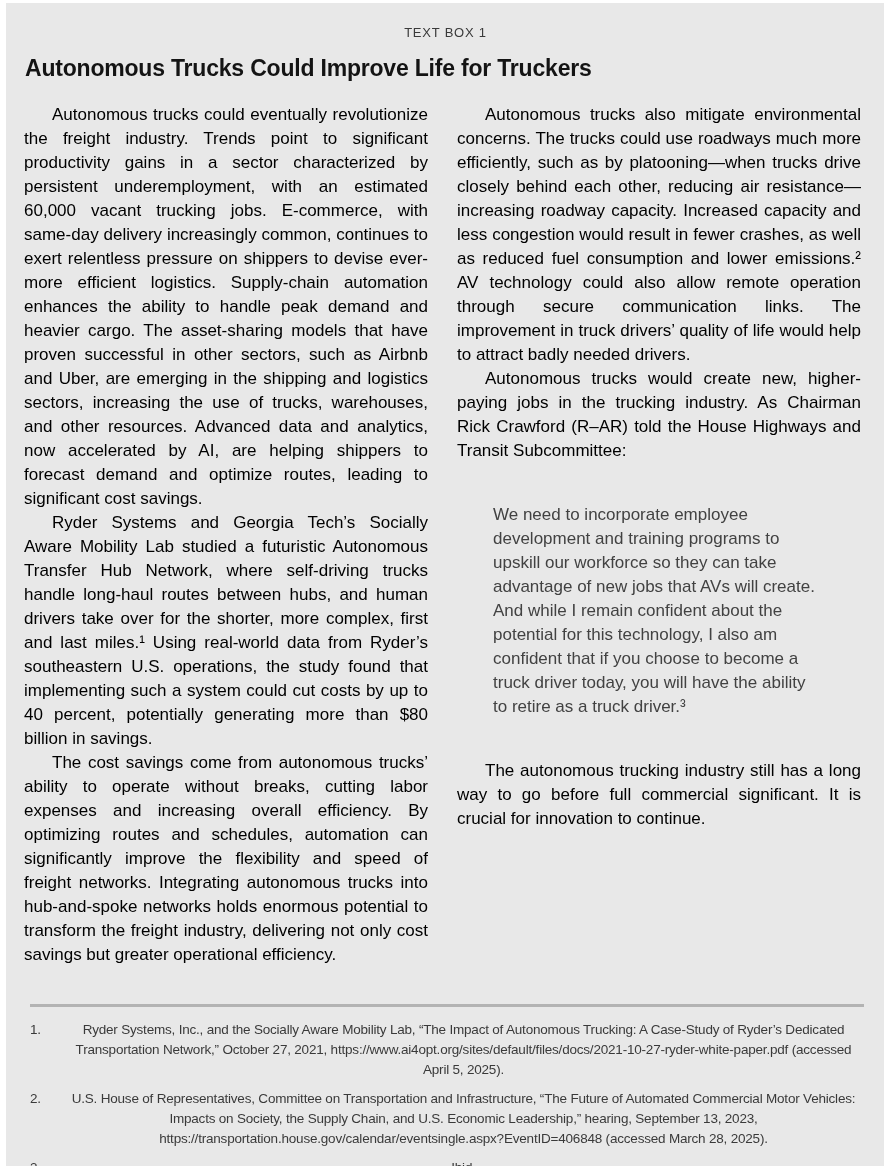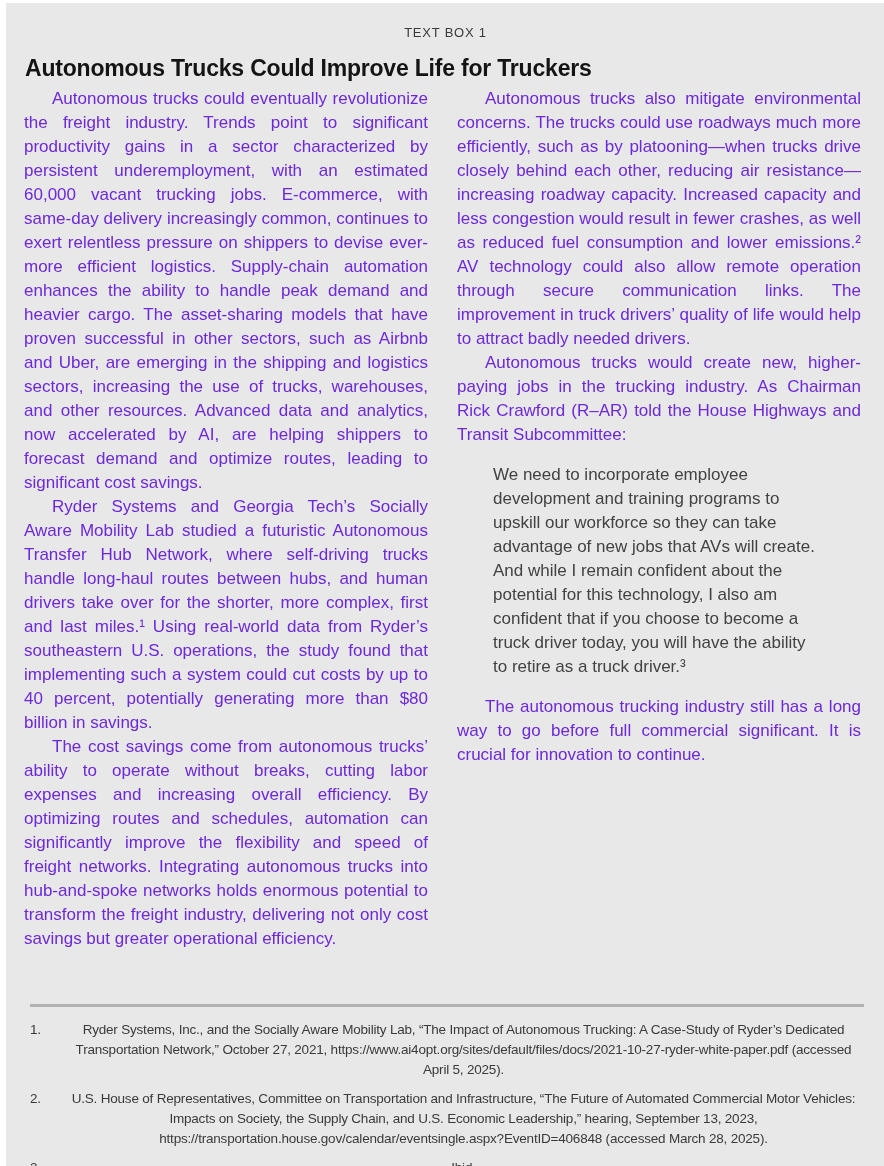--- a/index.html
+++ b/index.html
@@ -23,42 +23,42 @@
     letter-spacing: 0.06em;
     color: #3a3a3a;
     margin: 0 0 15px 1px;
     text-align: center;
   }
   .title {
     font-size: 23px;
     font-weight: bold;
     letter-spacing: -0.2px;
     color: #141414;
-    margin: 0 0 5px 1px;
+    margin: 0 0 21px 1px;
   }
   .columns {
     display: flex;
     gap: 29px;
   }
   .col {
     width: 404px;
     flex: 0 0 404px;
   }
   .col p {
     margin: 0;
     font-size: 17px;
     line-height: 24px;
-    color: #6d28d9;
+    color: #000000;
     text-align: justify;
     text-indent: 28px;
     hyphens: auto;
     -webkit-hyphens: auto;
   }
   blockquote.pull-quote {
-    margin: 16px 0;
+    margin: 40px 0;
     padding: 0 44px 0 36px;
     font-size: 17px;
     line-height: 24px;
     color: #424242;
     text-align: left;
   }
   .footnotes {
     position: absolute;
     left: 24px;
     right: 20px;

